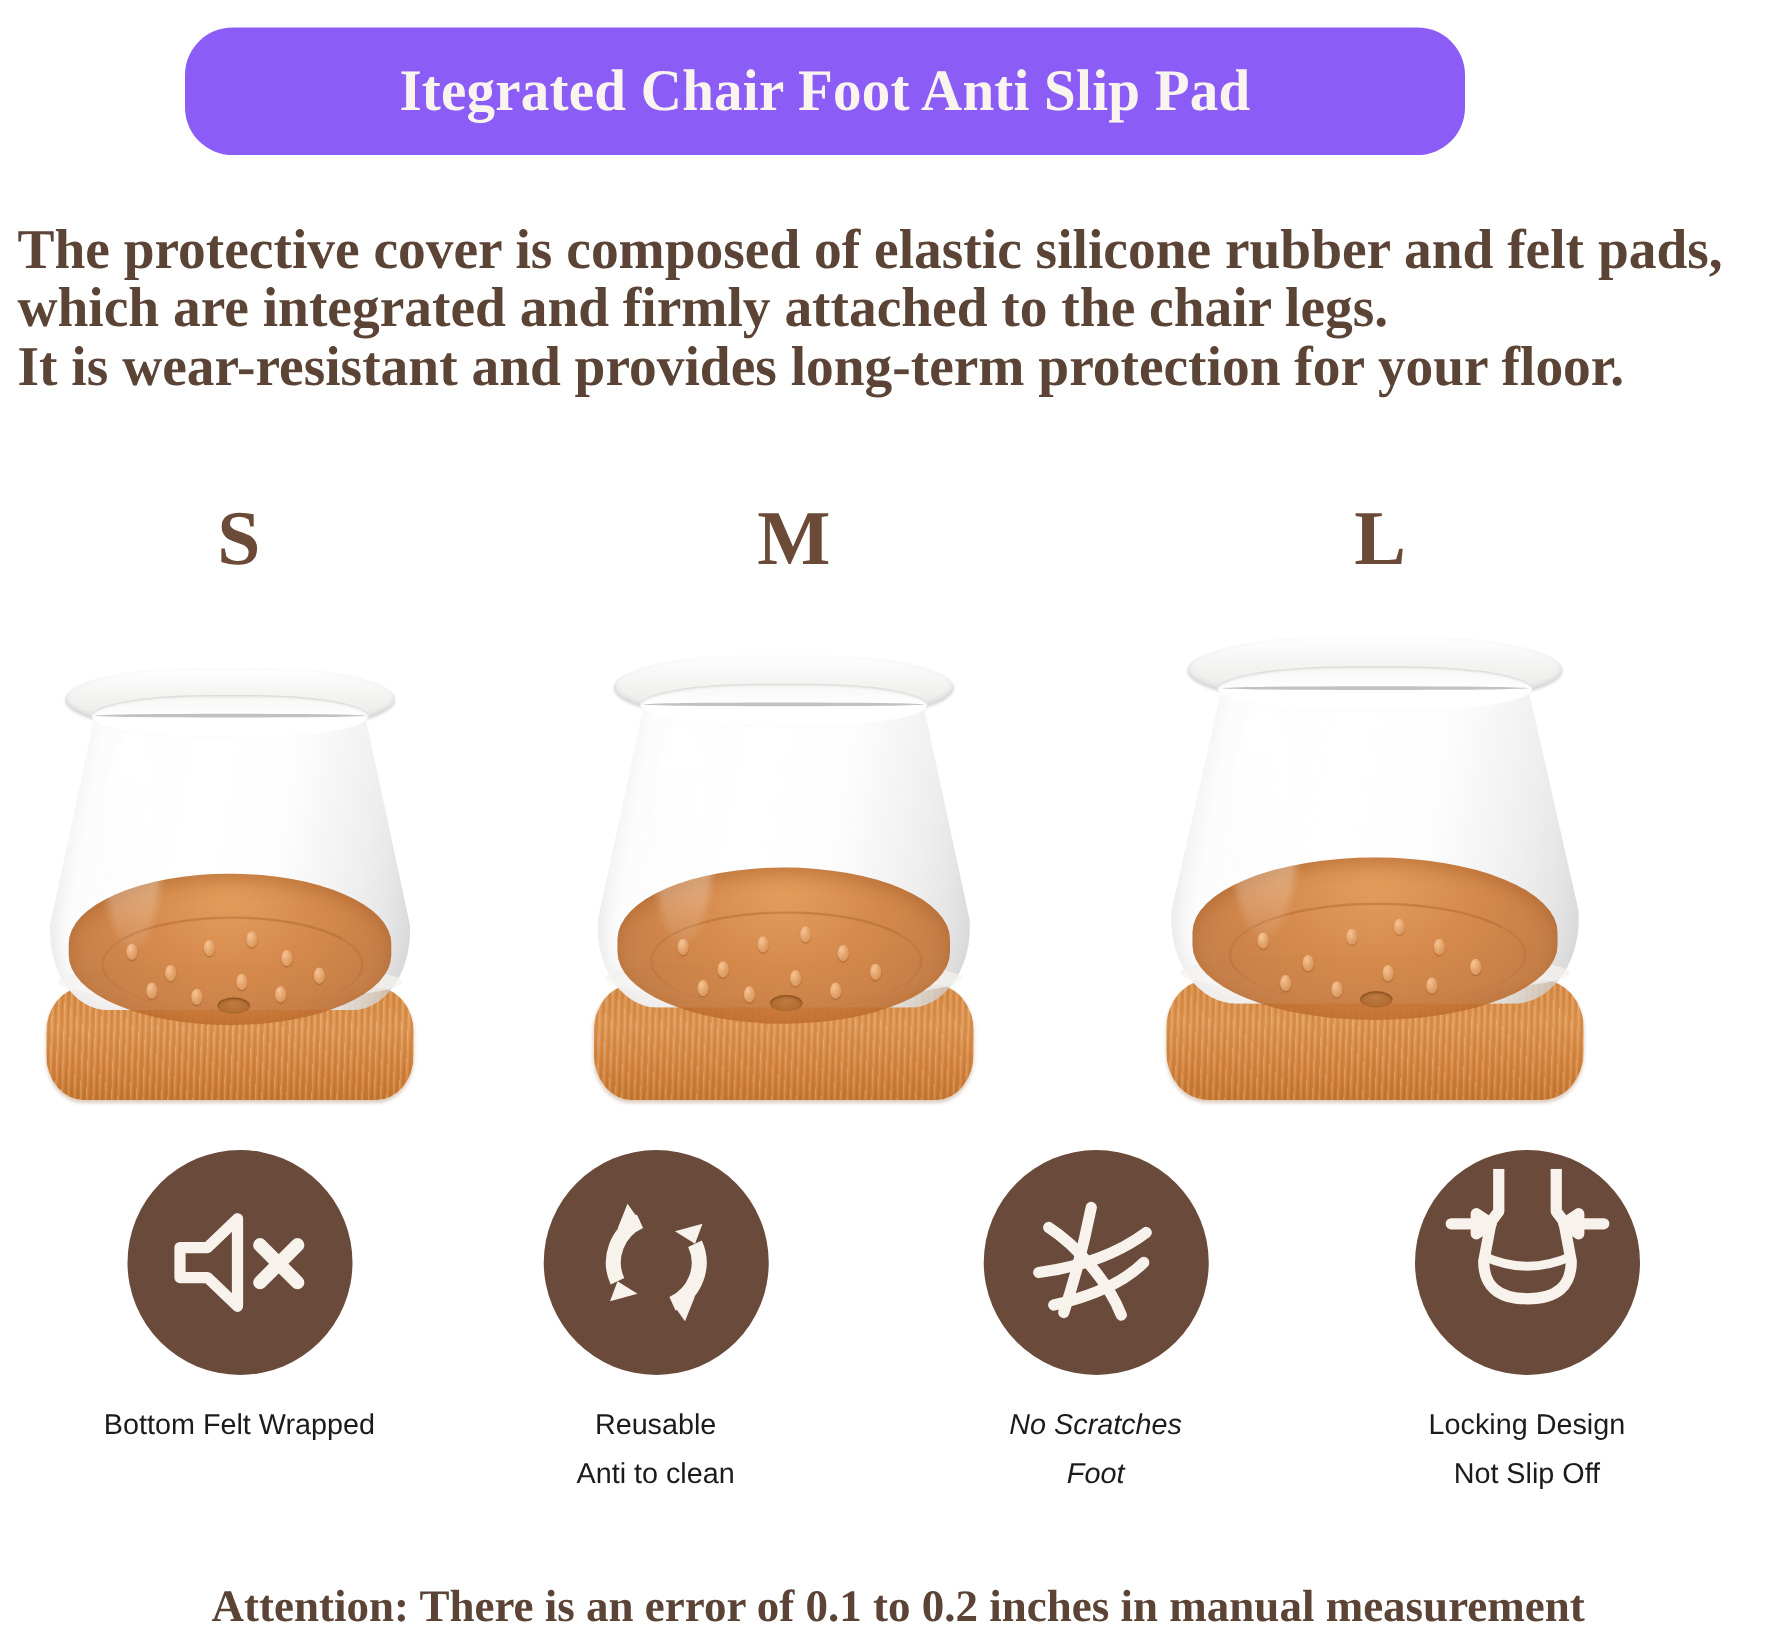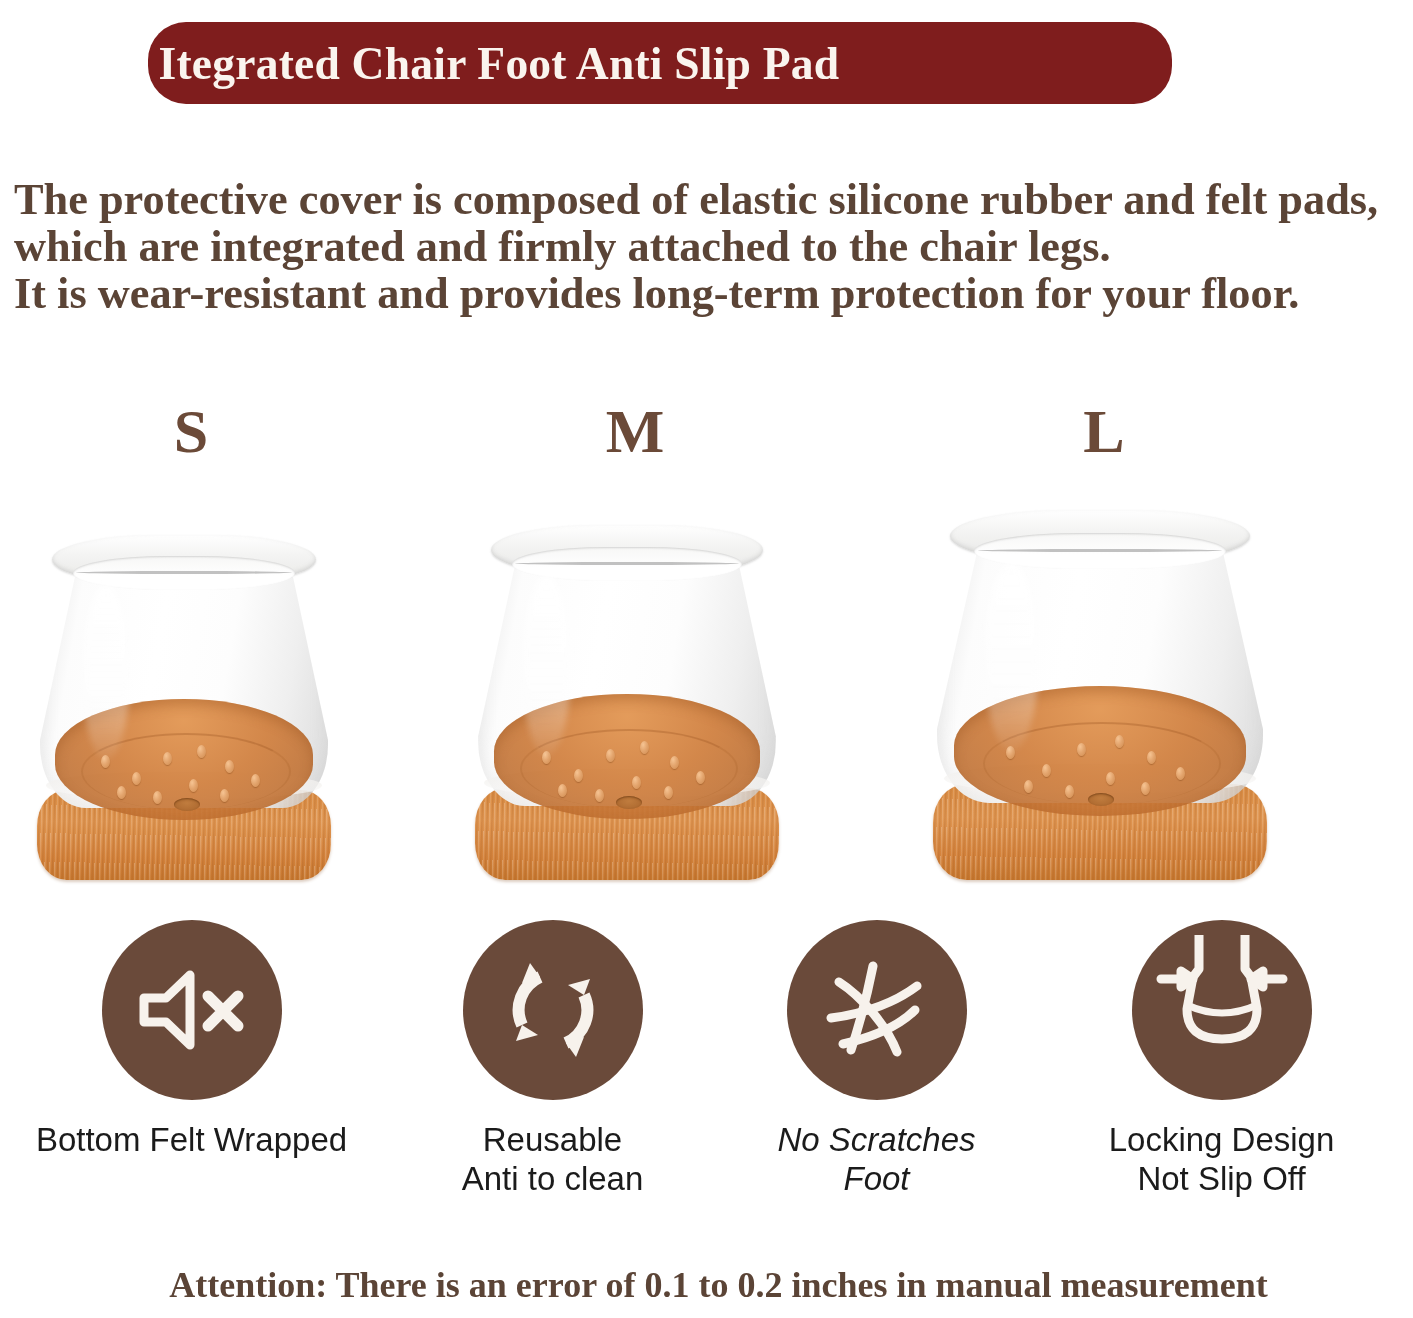--- a/index.html
+++ b/index.html
@@ -15,25 +15,26 @@
     font-family: "Liberation Serif", serif;
     -webkit-font-smoothing: antialiased;
   }
 
   
   .banner {
     position: absolute;
     left: 148px;
     top: 22px;
     width: 1024px;
-    height: 82px;
-    background: #7f1d1d;
+    height: 102px;
+    background: #8b5cf6;
     border-radius: 38px;
     display: flex;
     align-items: center;
+    justify-content: center;
   }
   .banner-title {
     color: #faf4ee;
     font-family: "Liberation Serif", serif;
     font-weight: bold;
     font-size: 47px;
     letter-spacing: 0.2px;
     white-space: nowrap;
     transform: scaleX(0.97);
   }
@@ -242,40 +243,40 @@
     width: 1413px;
     height: 300px;
   }
   .feature {
     position: absolute;
     top: 0;
     width: 353px;
     text-align: center;
   }
   .feature.f0 { left: 15px; }
-  .feature.f1 { left: 376px; }
+  .feature.f1 { left: 348px; }
   .feature.f2 { left: 700px; font-style: italic; }
   .feature.f3 { left: 1045px; }
   .circle {
     width: 180px;
     height: 180px;
     margin: 0 auto;
     border-radius: 50%;
     background: #6a4a3a;
     position: relative;
     display: flex;
     align-items: center;
     justify-content: center;
   }
   .circle svg { display: block; }
   .feature-label {
     margin-top: 20px;
     color: #1b1b1b;
     font-family: "Liberation Sans", sans-serif;
-    font-size: 33px;
+    font-size: 23px;
     line-height: 39px;
     font-weight: normal;
   }
   .feature-label .l2 { display: block; }
 
   
   .attention {
     position: absolute;
     left: 0;
     top: 1264px;

